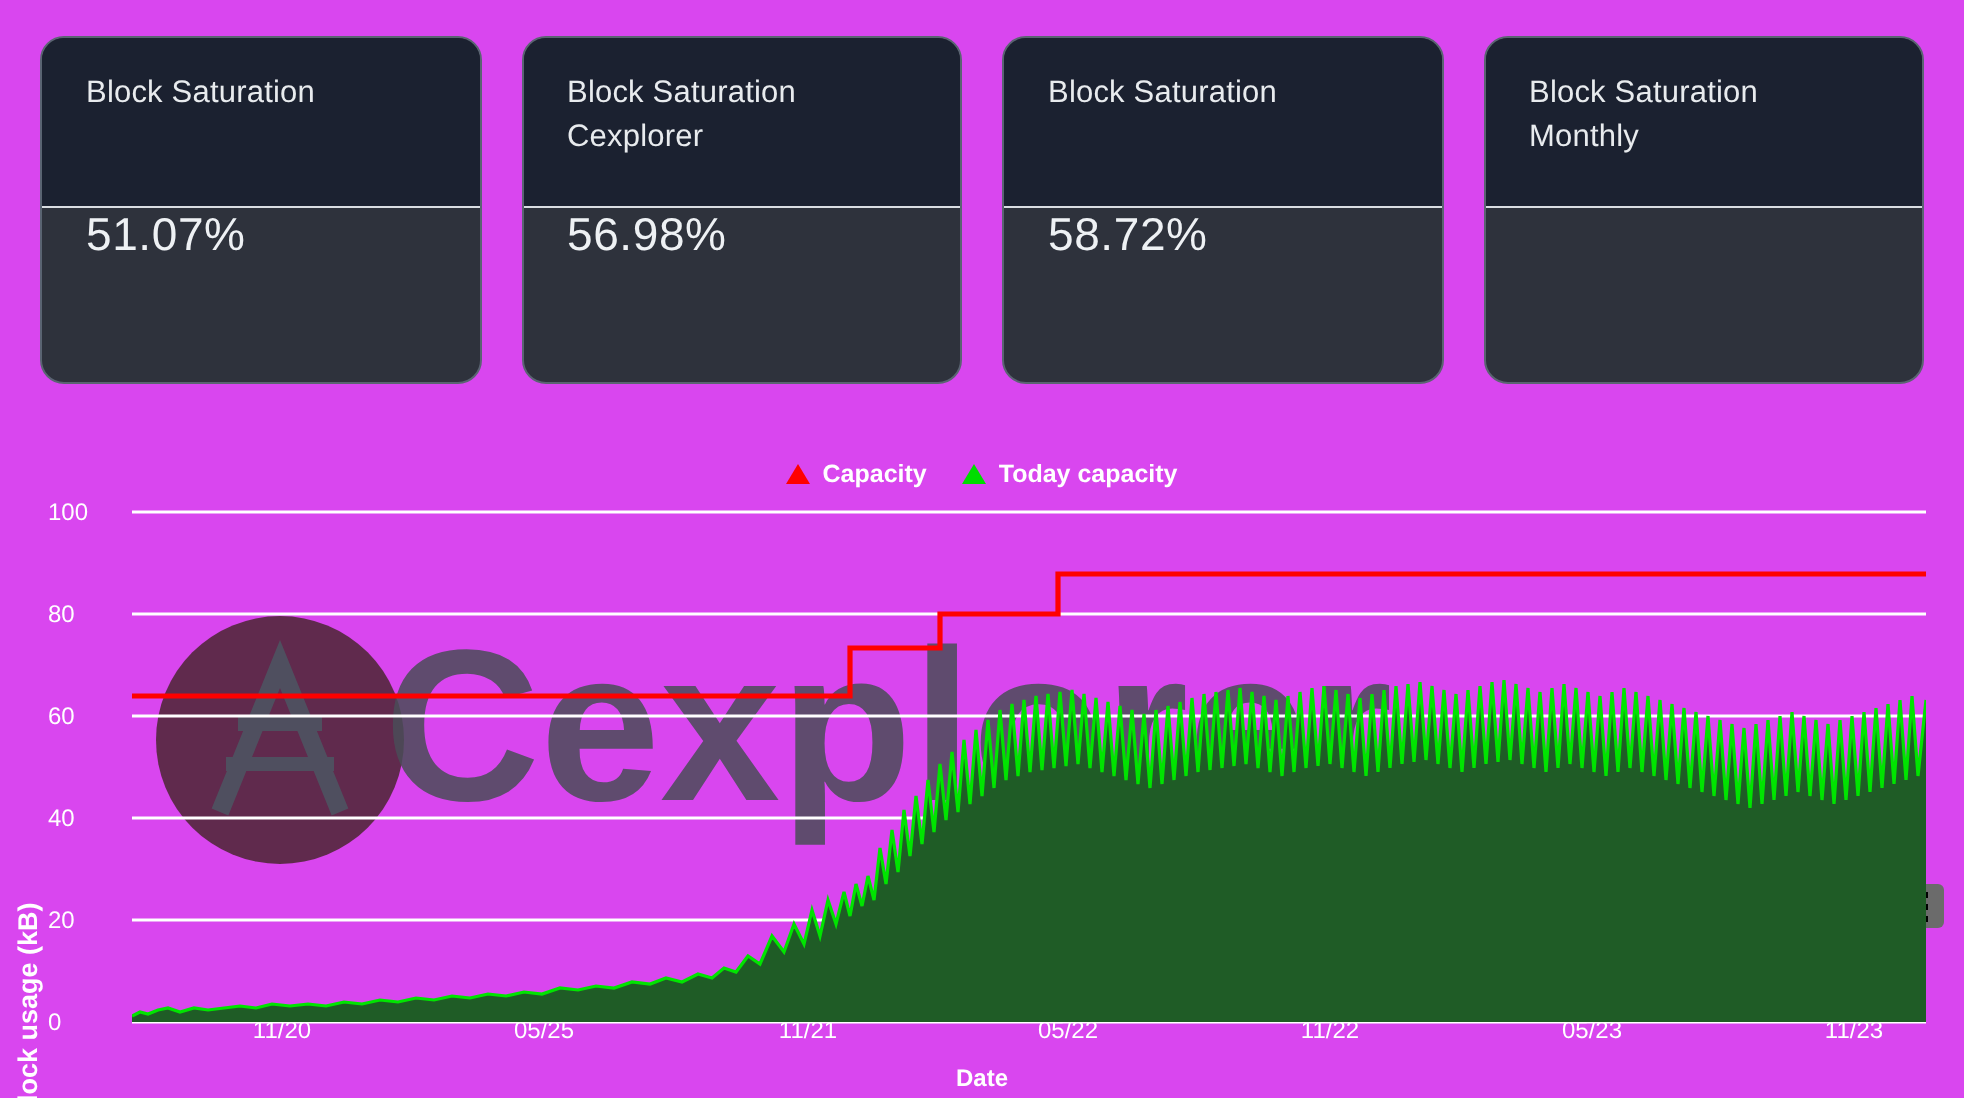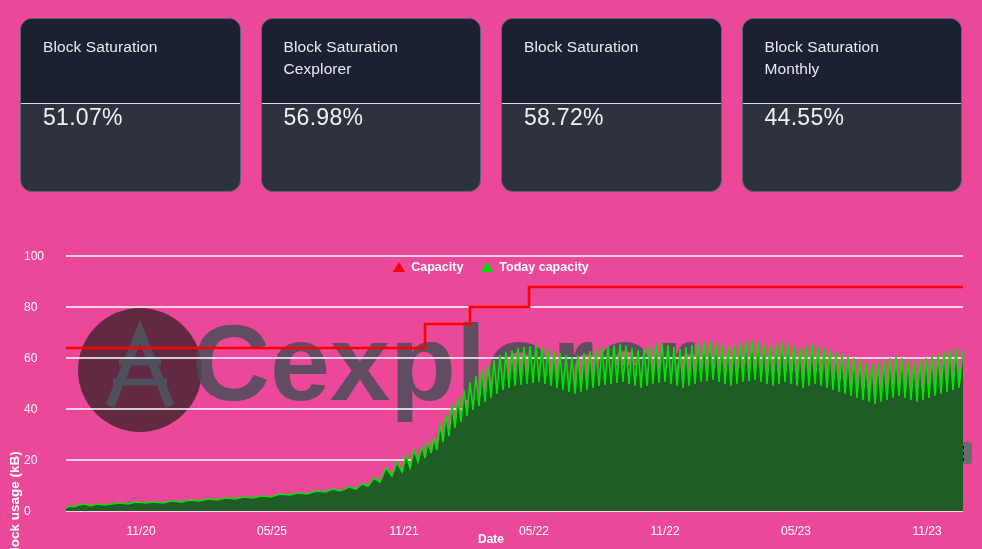--- a/index.html
+++ b/index.html
@@ -4,21 +4,21 @@
 <title>Block Saturation</title>
 <style>
   * { box-sizing: border-box; }
   html, body {
     margin: 0; padding: 0;
     width: 982px; height: 549px;
     background: #282c35;
     font-family: "Liberation Sans", sans-serif;
     overflow: hidden;
   }
-  #root { position: relative; width: 982px; height: 549px; background: #ec4899; }
+  #root { position: relative; width: 982px; height: 549px; background: #d946ef; }
 
   
   .cards {
     position: absolute; left: 0; top: 0;
     width: 982px; height: 210px;
     display: flex;
     padding: 18px 10px 0 10px;
     gap: 0;
   }
   .card-wrap { flex: 1 1 0; padding: 0 10px; }
@@ -53,21 +53,20 @@
     letter-spacing: .3px;
   }
 
   
   .chart-section { position: absolute; left: 0; top: 210px; width: 982px; height: 339px; }
 
   .legend {
     position: absolute; top: 20px; left: 0; width: 982px;
     display: flex; justify-content: center; align-items: center; gap: 18px;
     pointer-events: auto;
-    margin-top: 30px;
   }
   .legend-item { display: flex; align-items: center; gap: 6px; cursor: pointer; }
   .legend-marker {
     width: 0; height: 0;
     border-left: 6px solid transparent;
     border-right: 6px solid transparent;
   }
   .legend-marker.cap { border-bottom: 10px solid #ff0000; }
   .legend-marker.used { border-bottom: 10px solid #00dd00; }
   .legend-label { color: #ffffff; font-size: 12.5px; font-weight: bold; }
@@ -98,21 +97,21 @@
     color: #ffffff; font-size: 12px; font-weight: bold;
   }
   .y-tick {
     position: absolute; right: 918px;
     color: #ffffff; font-size: 12px; text-align: left;
     width: 40px; transform: translateY(-50%);
   }
   .x-tick {
     position: absolute; top: 298px;
     color: #ffffff; font-size: 12px; text-align: center;
-    width: 60px; transform: translateX(-50%); margin-top: 16px;
+    width: 60px; transform: translateX(-50%);
   }
   svg.plot { position: absolute; left: 0; top: 0; }
   .wm-text { font-family: "Liberation Sans", sans-serif; font-weight: bold; }
 </style>
 </head>
 <body>
 
 <div id="root">
 
   <div class="cards">
@@ -149,23 +148,20 @@
           <div class="card-value">58.72%</div>
         </div>
       </div>
     </div>
 
     <div class="card-wrap">
       <div class="card">
         <div class="card-head">
           <div class="card-head-line">Block Saturation</div>
           <div class="card-head-line">Monthly</div>
-        </div>
-        <div class="card-body">
-          <div class="card-value">44.55%</div>
         </div>
       </div>
     </div>
 
   </div>
 
   <div class="chart-section">
 
     <div class="legend">
       <div class="legend-item">

